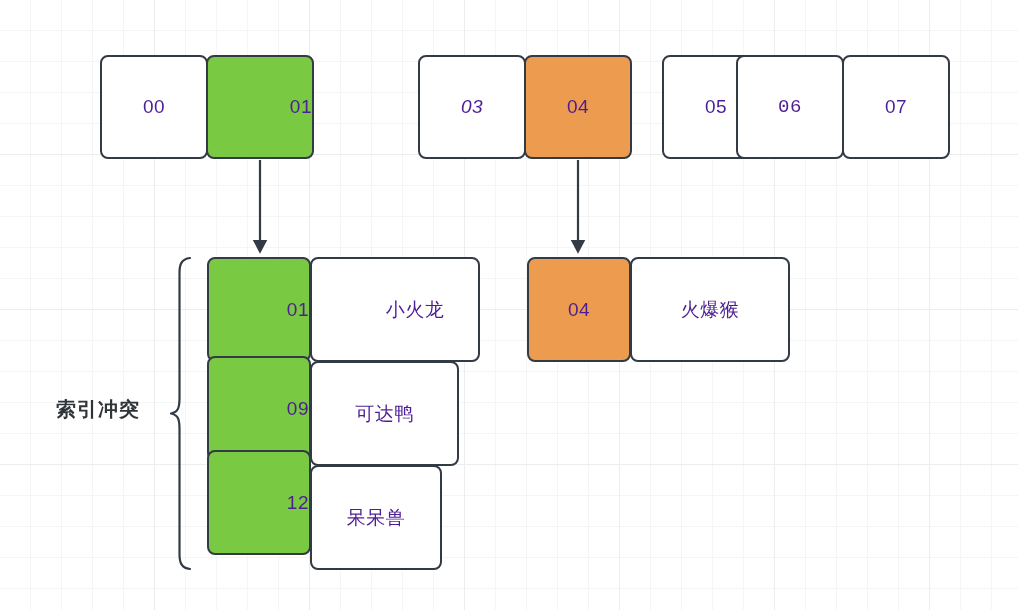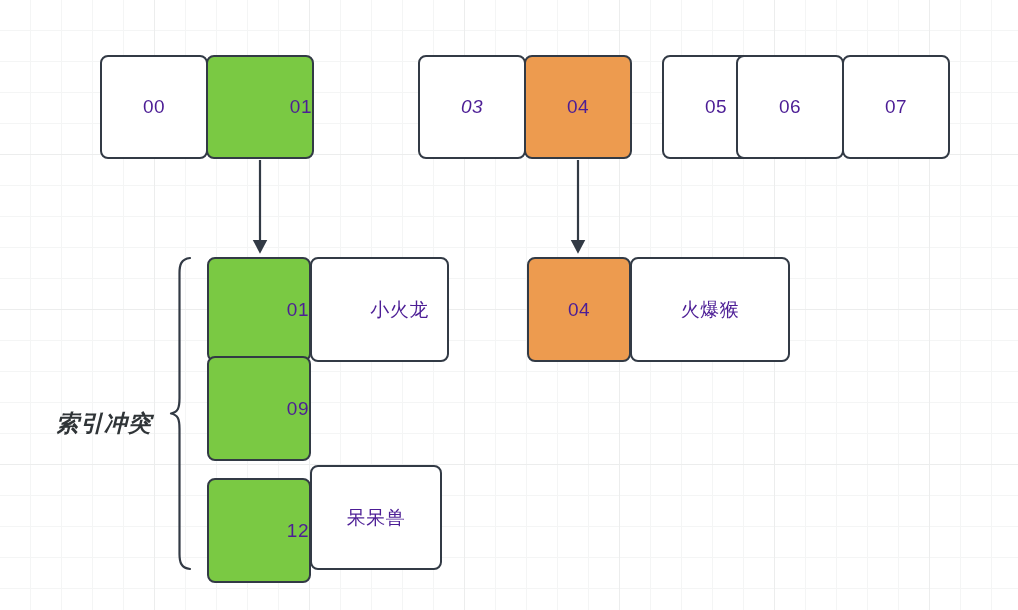--- a/index.html
+++ b/index.html
@@ -69,27 +69,26 @@
     height: 105px;
   }
 
   .green { background: #7ac943; justify-content: flex-end; }
   .orange { background: #ed9b4f; }
 
   
   #collision-label {
     position: absolute;
     left: 56px;
-    top: 408px;
-    font-size: 23px;
+    top: 396px;
+    font-size: 20px;
     font-weight: 700;
     color: #2f3437;
     letter-spacing: 1px;
     white-space: nowrap;
-    font-style: italic;
   }
 
   svg.overlay {
     position: absolute;
     inset: 0;
     width: 1018px;
     height: 610px;
     overflow: visible;
     pointer-events: none;
   }
@@ -115,40 +114,43 @@
   </div>
 
   <div class="box bucket-cell orange" style="left:524px; top:55px;">
     <span>04</span>
   </div>
 
   <div class="box bucket-cell" style="left:630px; top:55px;margin-left:32px;">
     <span>05</span>
   </div>
 
-  <div class="box bucket-cell" style="left:736px; top:55px;">
+  <div class="box bucket-cell" style="left:736px; top:55px;font-family:Liberation Mono, monospace;">
     <span>06</span>
   </div>
 
   <div class="box bucket-cell" style="left:842px; top:55px;">
     <span>07</span>
   </div>
 
   <div class="box node-key green" style="left:207px; top:257px;">
     <span>01</span>
   </div>
-  <div class="box node-value" style="left:310px; top:257px; width:139px;padding-left:40px;">
+  <div class="box node-value" style="left:310px; top:257px; width:170px;padding-left:40px;">
     <span>小火龙</span>
   </div>
 
   <div class="box node-key green" style="left:207px; top:356px;">
     <span>09</span>
   </div>
+  <div class="box node-value" style="left:310px; top:361px; width:149px;">
+    <span>可达鸭</span>
+  </div>
 
-  <div class="box node-key green" style="left:207px; top:478px;padding-left:40px;">
+  <div class="box node-key green" style="left:207px; top:450px;padding-left:40px;">
     <span>12</span>
   </div>
   <div class="box node-value" style="left:310px; top:465px; width:132px;">
     <span>呆呆兽</span>
   </div>
 
   <div class="box node-key orange" style="left:527px; top:257px;">
     <span>04</span>
   </div>
   <div class="box node-value" style="left:630px; top:257px; width:160px;">

